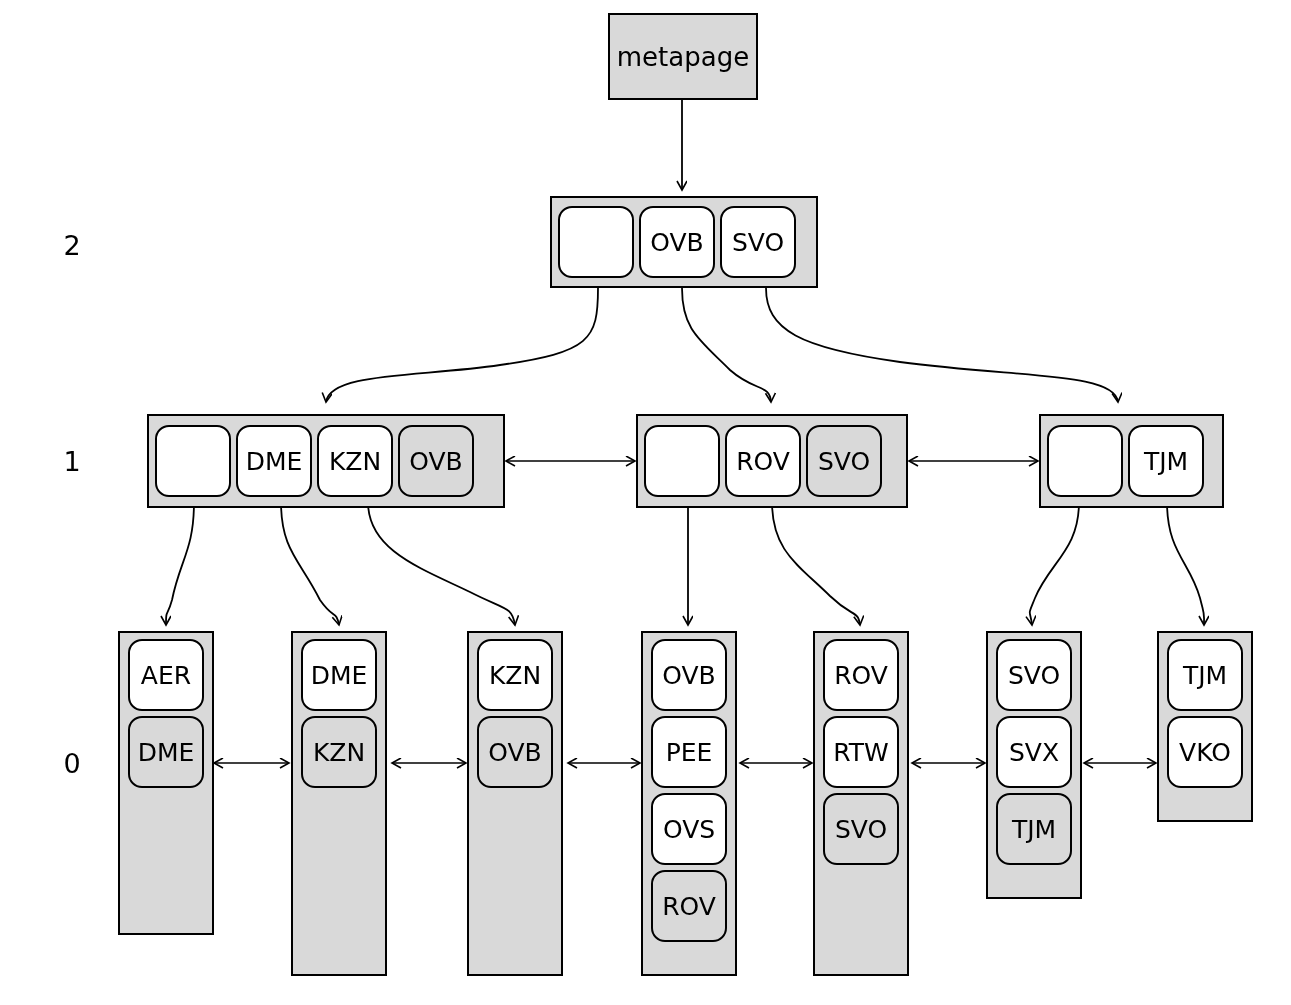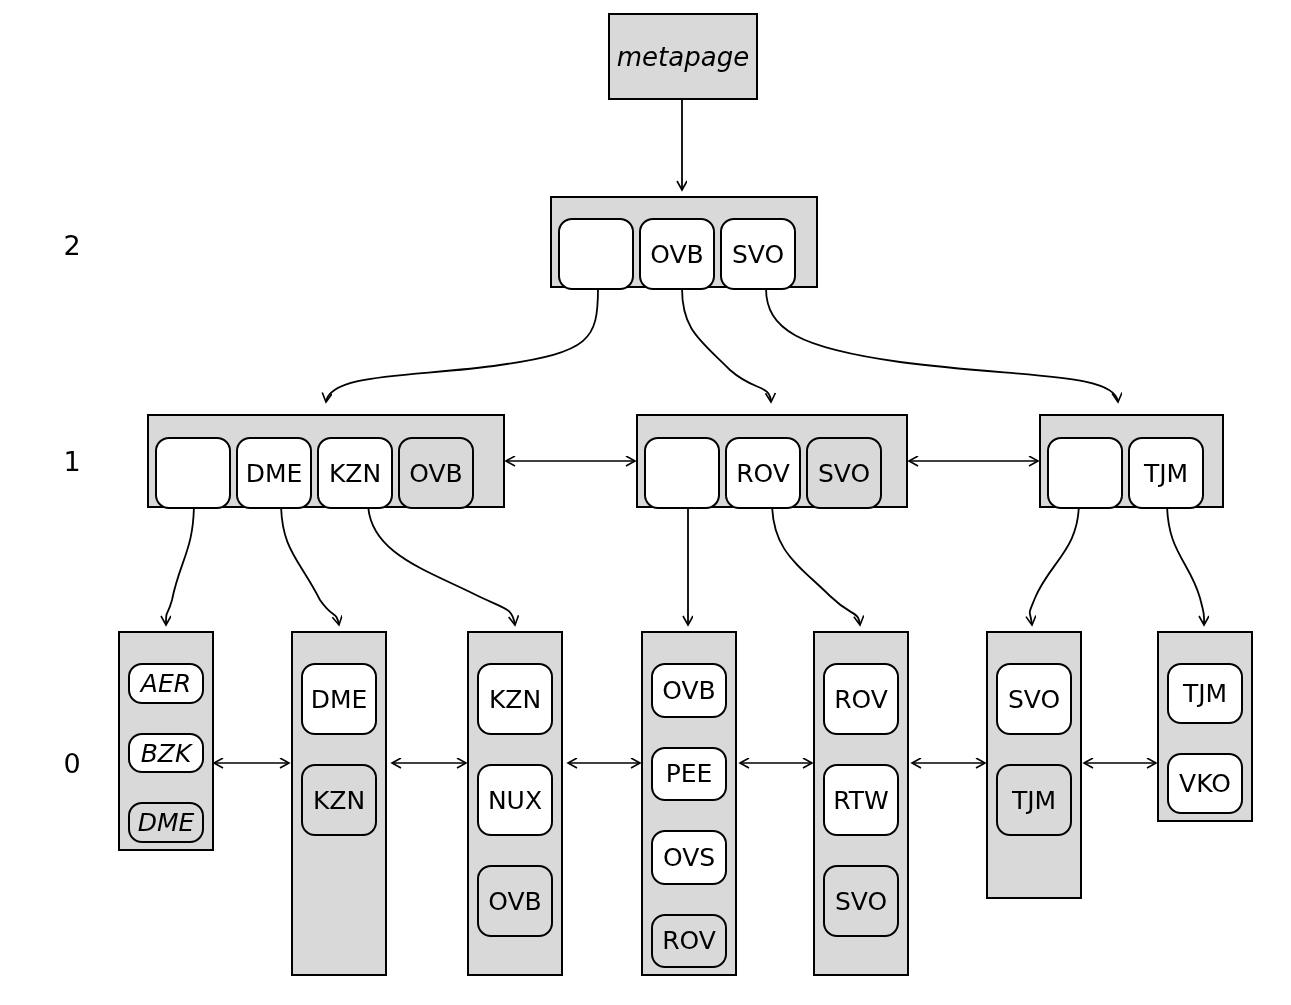--- a/index.html
+++ b/index.html
@@ -68,21 +68,20 @@
     border: 2px solid #000000;
     border-radius: 14px;
     box-sizing: border-box;
     display: flex;
     align-items: center;
     justify-content: center;
     font-size: 25px;
     color: #000000;
     background: #ffffff;
     letter-spacing: 0px;
-    margin-top: 24px;
   }
   .cell.filled {
     background: #d9d9d9;
   }
   .node.horizontal > .cell {
     width: 76px;
     height: 72px;
   }
   .node.vertical > .cell {
     width: 76px;
@@ -128,21 +127,21 @@
     <path d="M568,763 L640,763" fill="none" stroke="#000000" stroke-width="1.6" marker-end="url(#ah)" marker-start="url(#ahr)"></path>
     <path d="M740,763 L812,763" fill="none" stroke="#000000" stroke-width="1.6" marker-end="url(#ah)" marker-start="url(#ahr)"></path>
     <path d="M912,763 L985,763" fill="none" stroke="#000000" stroke-width="1.6" marker-end="url(#ah)" marker-start="url(#ahr)"></path>
     <path d="M1084,763 L1156,763" fill="none" stroke="#000000" stroke-width="1.6" marker-end="url(#ah)" marker-start="url(#ahr)"></path>
   </svg>
 
   <div class="level-label" style="left:52px; top:245px;">2</div>
   <div class="level-label" style="left:52px; top:461px;">1</div>
   <div class="level-label" style="left:52px; top:763px;">0</div>
 
-  <div class="metapage" style="left:608px; top:13px; width:150px; height:87px;font-style:italic;">metapage</div>
+  <div class="metapage" style="left:608px; top:13px; width:150px; height:87px;">metapage</div>
 
   <div class="node horizontal" style="left:550px; top:196px; width:268px; height:92px;">
     <div class="cell"></div>
     <div class="cell">OVB</div>
     <div class="cell">SVO</div>
   </div>
 
   <div class="node horizontal" style="left:147px; top:414px; width:358px; height:94px;">
     <div class="cell"></div>
     <div class="cell">DME</div>
@@ -154,52 +153,51 @@
     <div class="cell"></div>
     <div class="cell">ROV</div>
     <div class="cell filled">SVO</div>
   </div>
 
   <div class="node horizontal" style="left:1039px; top:414px; width:185px; height:94px;">
     <div class="cell"></div>
     <div class="cell">TJM</div>
   </div>
 
-  <div class="node vertical" style="left:118px; top:631px; width:96px; height:220px;font-style:italic;">
+  <div class="node vertical" style="left:118px; top:631px; width:96px; height:304px;">
     <div class="cell">AER</div>
-    <div class="cell">BZK</div>
     <div class="cell filled">DME</div>
   </div>
 
   <div class="node vertical" style="left:291px; top:631px; width:96px; height:345px;">
     <div class="cell">DME</div>
     <div class="cell filled">KZN</div>
   </div>
 
   <div class="node vertical" style="left:467px; top:631px; width:96px; height:345px;">
     <div class="cell">KZN</div>
-    <div class="cell">NUX</div>
     <div class="cell filled">OVB</div>
   </div>
 
   <div class="node vertical" style="left:641px; top:631px; width:96px; height:345px;">
     <div class="cell">OVB</div>
     <div class="cell">PEE</div>
     <div class="cell">OVS</div>
     <div class="cell filled">ROV</div>
   </div>
 
   <div class="node vertical" style="left:813px; top:631px; width:96px; height:345px;">
     <div class="cell">ROV</div>
     <div class="cell">RTW</div>
     <div class="cell filled">SVO</div>
   </div>
 
   <div class="node vertical" style="left:986px; top:631px; width:96px; height:268px;">
     <div class="cell">SVO</div>
+    <div class="cell">SVX</div>
     <div class="cell filled">TJM</div>
   </div>
 
   <div class="node vertical" style="left:1157px; top:631px; width:96px; height:191px;">
     <div class="cell">TJM</div>
     <div class="cell">VKO</div>
   </div>
 
 </div>
 

